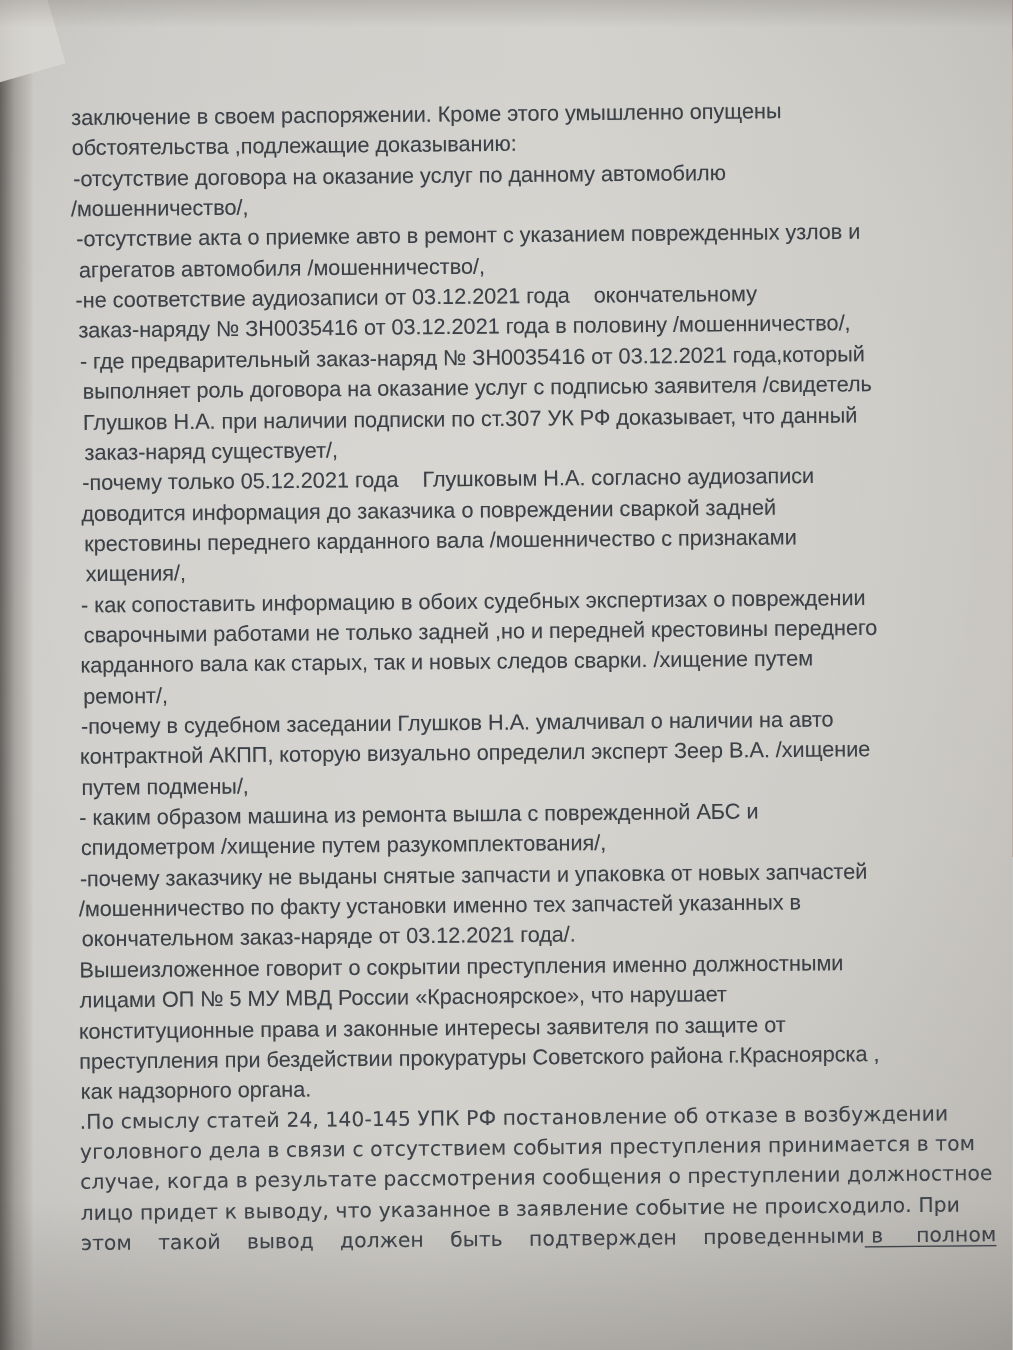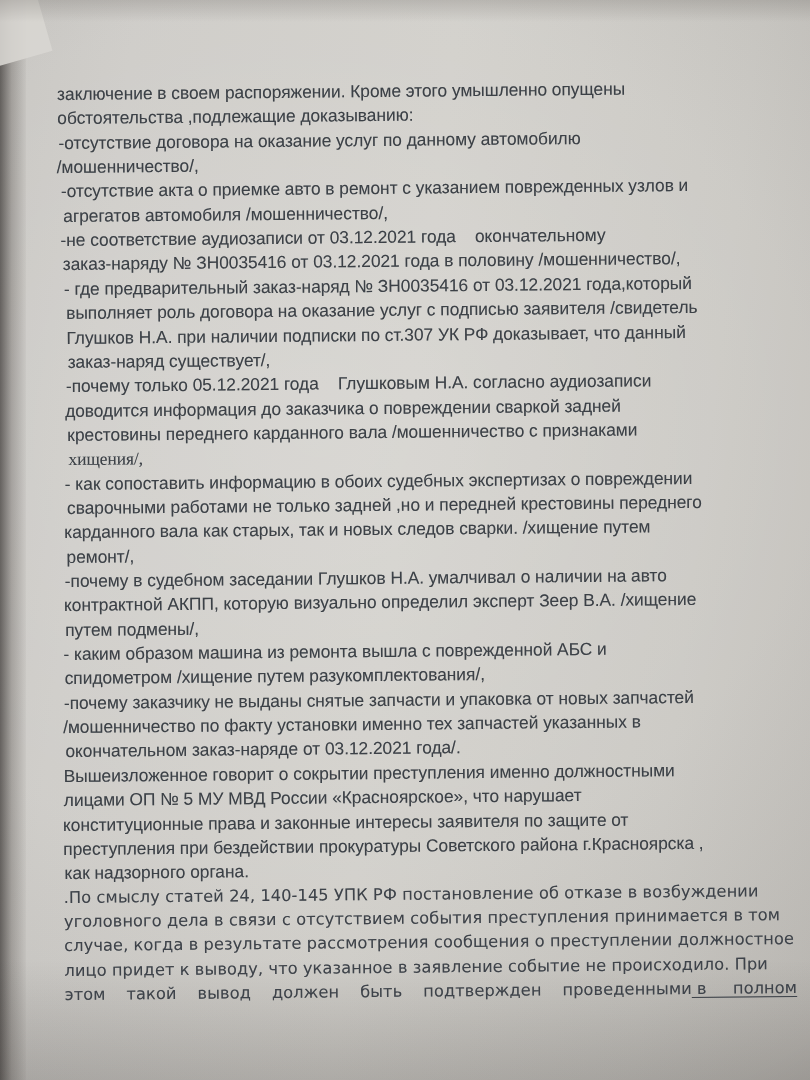--- a/index.html
+++ b/index.html
@@ -108,21 +108,21 @@
       <div class="ln" style="left: 62px; top: 205.757px;">агрегатов автомобиля /мошенничество/,</div>
       <div class="ln" style="left: 59px; top: 230.108px;">-не соответствие аудиозаписи от 03.12.2021 года    окончательному</div>
       <div class="ln" style="left: 61px; top: 254.459px;">заказ-наряду № ЗН0035416 от 03.12.2021 года в половину /мошенничество/,</div>
       <div class="ln" style="left: 62px; top: 278.811px;">- где предварительный заказ-наряд № ЗН0035416 от 03.12.2021 года,который</div>
       <div class="ln" style="left: 64px; top: 303.162px;">выполняет роль договора на оказание услуг с подписью заявителя /свидетель</div>
       <div class="ln" style="left: 64px; top: 327.514px;">Глушков Н.А. при наличии подписки по ст.307 УК РФ доказывает, что данный</div>
       <div class="ln" style="left: 65px; top: 351.865px;">заказ-наряд существует/,</div>
       <div class="ln" style="left: 63px; top: 376.216px;">-почему только 05.12.2021 года    Глушковым Н.А. согласно аудиозаписи</div>
       <div class="ln" style="left: 62px; top: 400.568px;">доводится информация до заказчика о повреждении сваркой задней</div>
       <div class="ln" style="left: 64px; top: 424.919px;">крестовины переднего карданного вала /мошенничество с признаками</div>
-      <div class="ln" style="left: 65px; top: 449.27px; font-family: Liberation Serif, serif;">хищения/,</div>
+      <div class="ln" style="left: 65px; top: 449.27px;">хищения/,</div>
       <div class="ln" style="left: 61px; top: 473.622px;">- как сопоставить информацию в обоих судебных экспертизах о повреждении</div>
       <div class="ln" style="left: 63px; top: 497.973px;">сварочными работами не только задней ,но и передней крестовины переднего</div>
       <div class="ln" style="left: 60px; top: 522.324px;">карданного вала как старых, так и новых следов сварки. /хищение путем</div>
       <div class="ln" style="left: 62px; top: 546.676px;">ремонт/,</div>
       <div class="ln" style="left: 60px; top: 571.027px;">-почему в судебном заседании Глушков Н.А. умалчивал о наличии на авто</div>
       <div class="ln" style="left: 59px; top: 595.378px;">контрактной АКПП, которую визуально определил эксперт Зеер В.А. /хищение</div>
       <div class="ln" style="left: 60px; top: 619.73px;">путем подмены/,</div>
       <div class="ln" style="left: 58px; top: 644.081px;">- каким образом машина из ремонта вышла с поврежденной АБС и</div>
       <div class="ln" style="left: 59px; top: 668.432px;">спидометром /хищение путем разукомплектования/,</div>
       <div class="ln" style="left: 58px; top: 692.784px;">-почему заказчику не выданы снятые запчасти и упаковка от новых запчастей</div>

